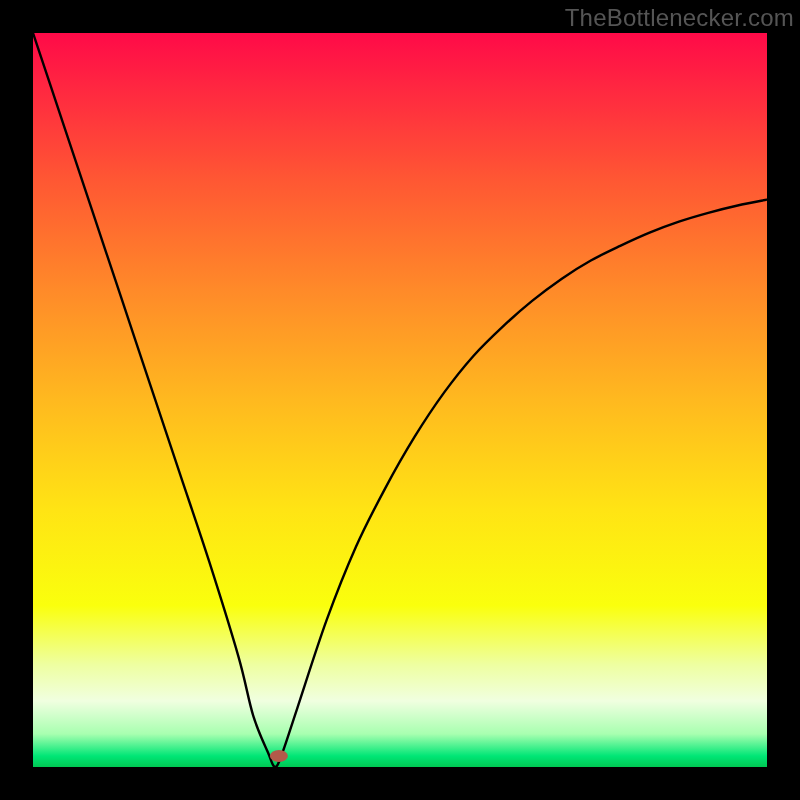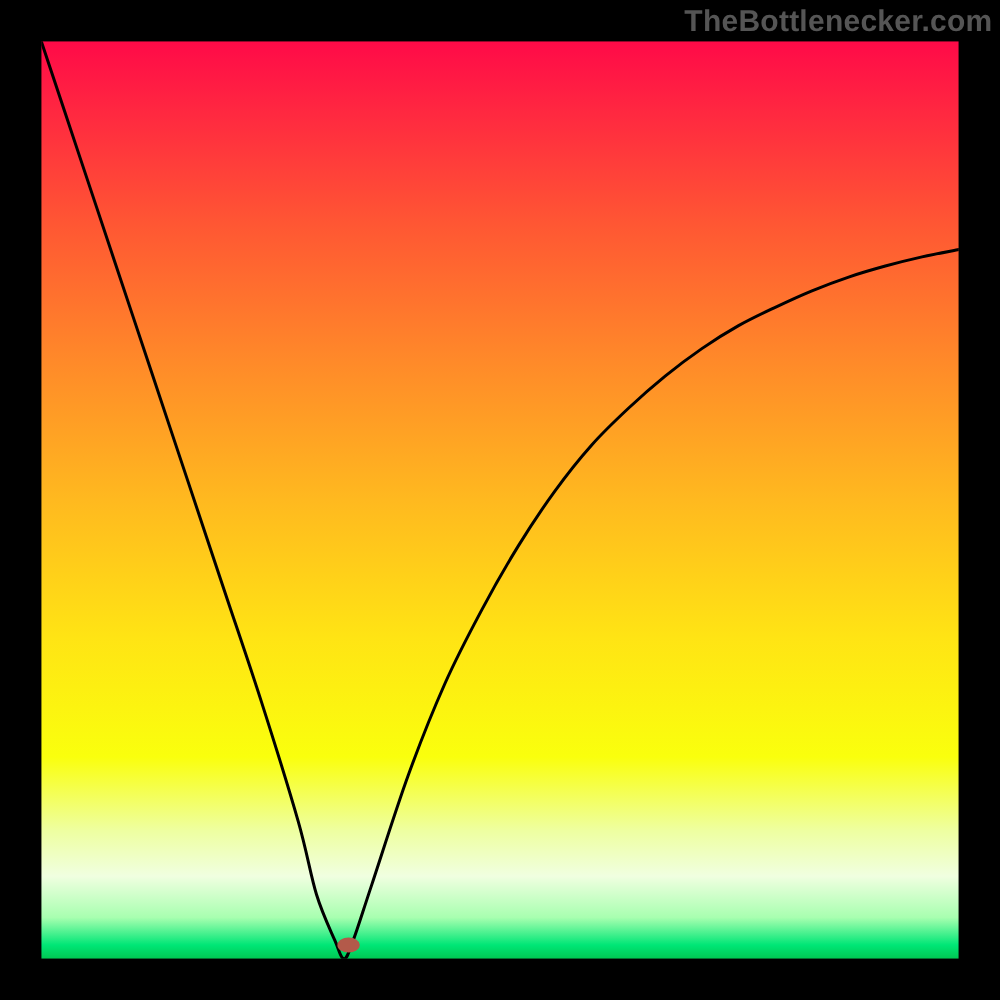--- a/index.html
+++ b/index.html
@@ -25,21 +25,21 @@
     top: 33px;
     width: 734px;
     height: 734px;
   }
   .attribution {
     position: absolute;
     right: 6px;
     top: 4px;
     color: #555555;
     font-size: 24px;
-    font-weight: 700;
+    font-weight: 400;
     letter-spacing: 0.2px;
   }
   svg {
     display: block;
   }
 </style>
 </head>
 <body>
 
 <div class="frame">

